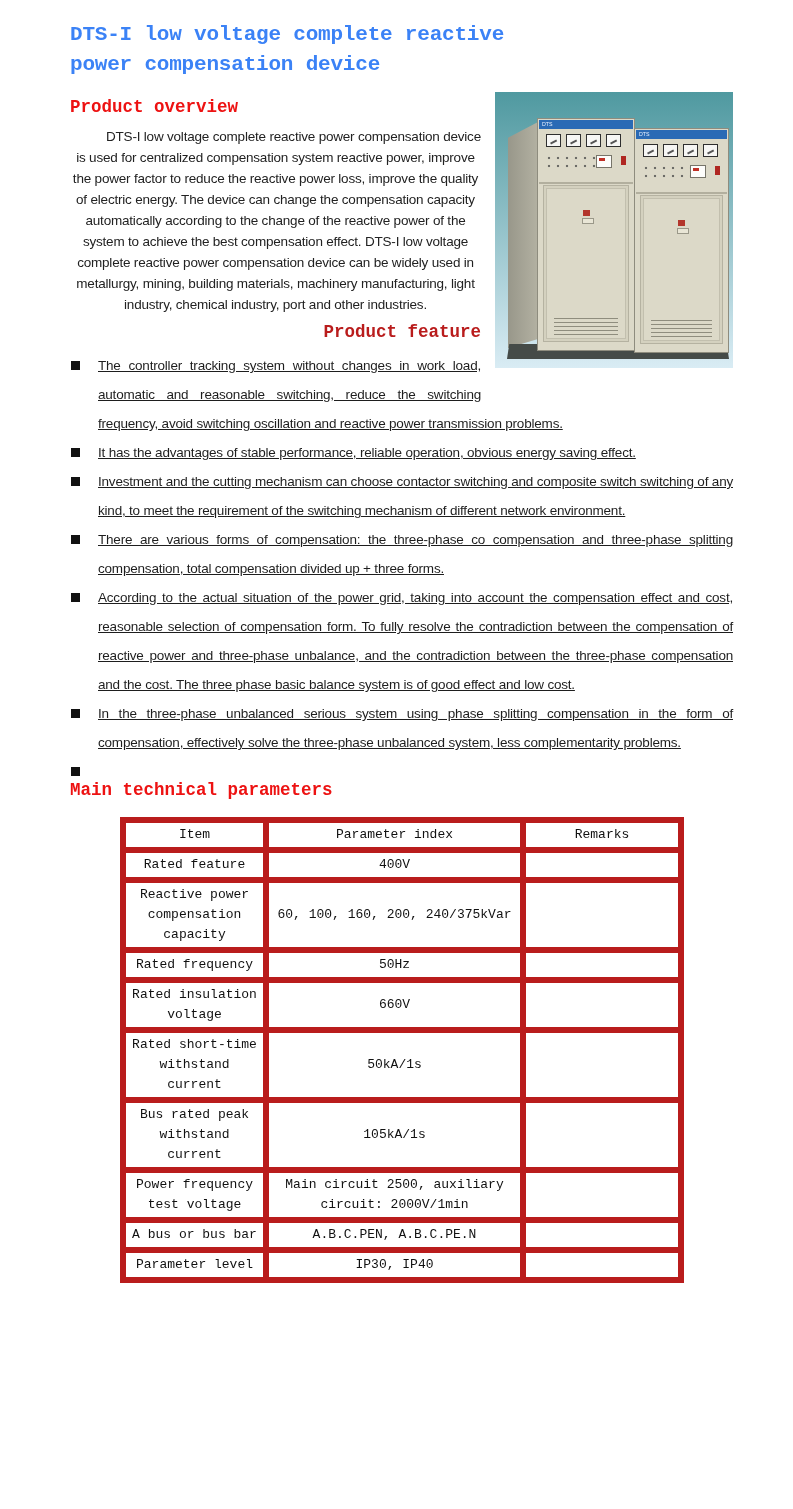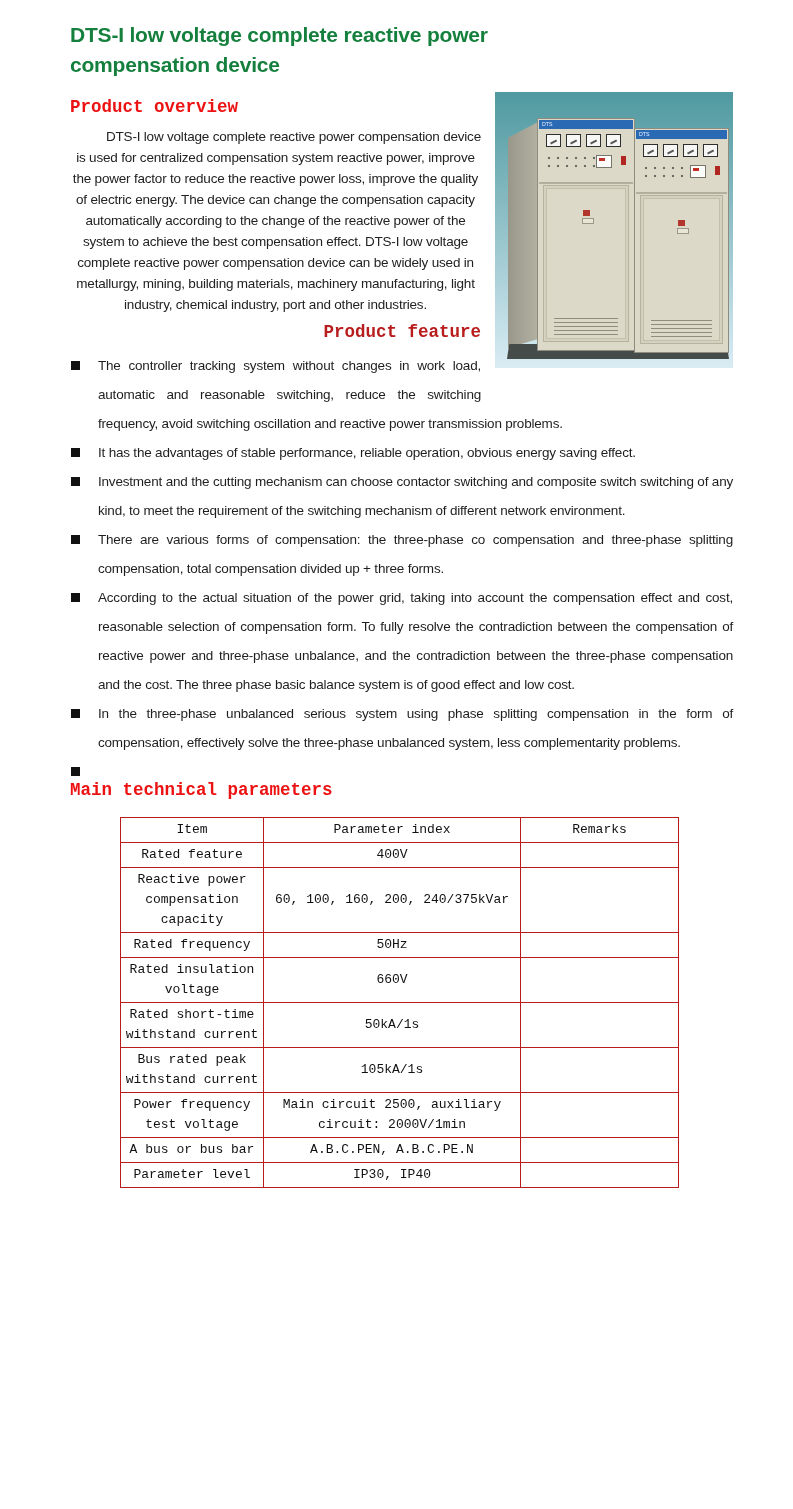--- a/index.html
+++ b/index.html
@@ -3,40 +3,40 @@
 <meta charset="utf-8">
 <style>
   html,body{margin:0;padding:0;background:#ffffff;}
   body{
     width:793px;min-height:1509px;box-sizing:border-box;
     padding:16px 60px 10px 70px;
     font-family:"Liberation Sans",sans-serif;color:#1c1c1c;
   }
   .page{position:relative;}
   h1.doc-title{
-    font-family:Liberation Sans, sans-serif;
-    font-size:21px;line-height:30px;font-weight:700;color:#15803d;
+    font-family:Liberation Mono, monospace;
+    font-size:21px;line-height:30px;font-weight:700;color:#3b82f6;
     margin:4px 0 16px 0;max-width:458px;letter-spacing:-0.2px;
   }
   h2.red-heading{
     font-family:"Liberation Mono","DejaVu Sans Mono",monospace;
     font-size:17.5px;line-height:22px;font-weight:700;
     margin:6px 0 8px 0;
   }
   h2.params-heading{margin-top:22px;margin-bottom:16px;}
   p.overview{
     font-size:13.5px;line-height:21px;letter-spacing:-0.2px;
     margin:0 0 4px 0;text-indent:36px;text-align:center;color:#222;
   }
   ul.features{
     list-style:none;margin:6px 0 0 0;padding:0;
     font-size:13.5px;line-height:29px;letter-spacing:-0.2px;
     text-align:justify;color:#1e1e1e;
   }
-  ul.features li{position:relative;padding-left:28px;margin:0;}
+  ul.features li{position:relative;padding-left:28px;margin:0;text-decoration:underline;}
   .sq{
     position:absolute;left:1px;top:10px;width:9px;height:9px;background:#111;
   }
   
   figure.product-figure{
     float:right;width:238px;height:276px;
     margin:-4px 0 30px 14px;padding:0;
   }
   .scene{position:relative;width:238px;height:276px;overflow:hidden;}
   .cab-side{
@@ -93,21 +93,21 @@
     position:absolute;left:12%;right:12%;bottom:5px;height:18px;
     background:repeating-linear-gradient(180deg,#8f8d7e 0 1px,rgba(0,0,0,0) 1px 4px);
   }
   
   table.params-table{
     border-collapse:collapse;table-layout:fixed;width:558px;margin-left:50px;
     font-family:"Liberation Mono","DejaVu Sans Mono",monospace;
     font-size:13px;line-height:20px;color:#111;
   }
   table.params-table th,table.params-table td{
-    border:1px solid #b91c1c;text-align:center;vertical-align:middle;
+    border:6px solid #b91c1c;text-align:center;vertical-align:middle;
     padding:2px 3px;font-weight:400;overflow:hidden;
   }
   .clear{clear:both;}
 </style>
 </head>
 <body>
 
 <div class="page">
 
   <h1 class="doc-title">DTS-I low voltage complete reactive power compensation device</h1>

